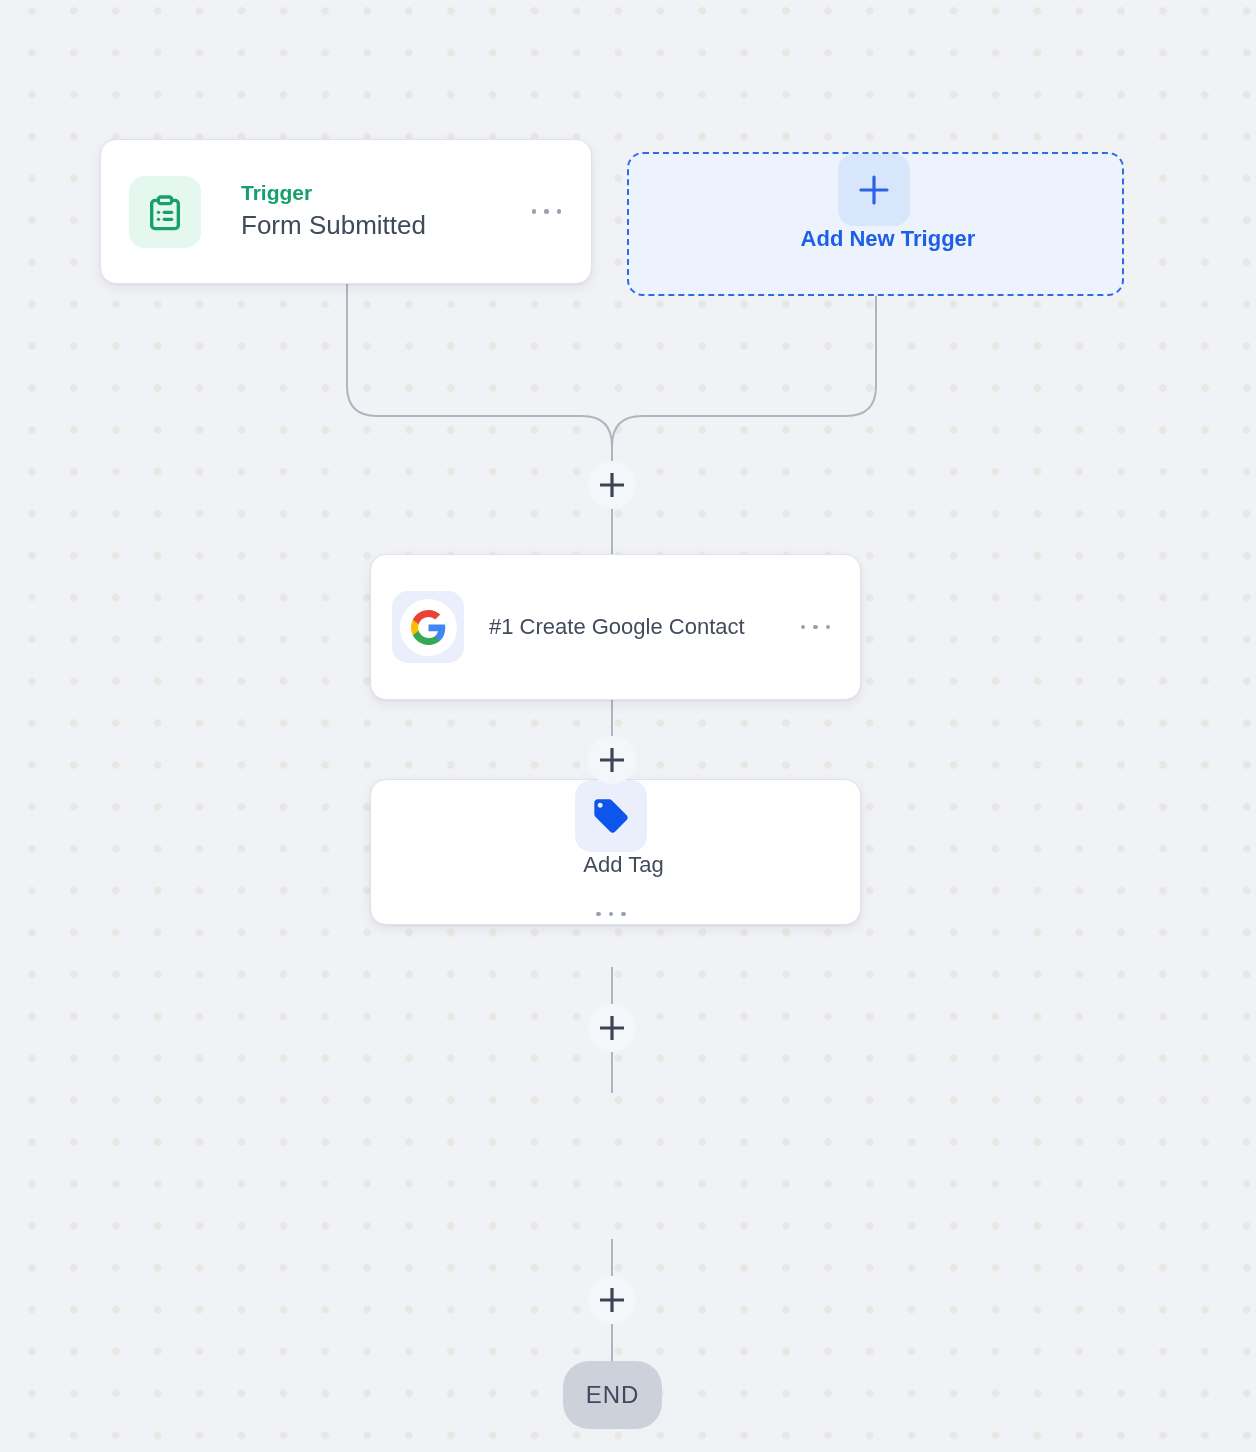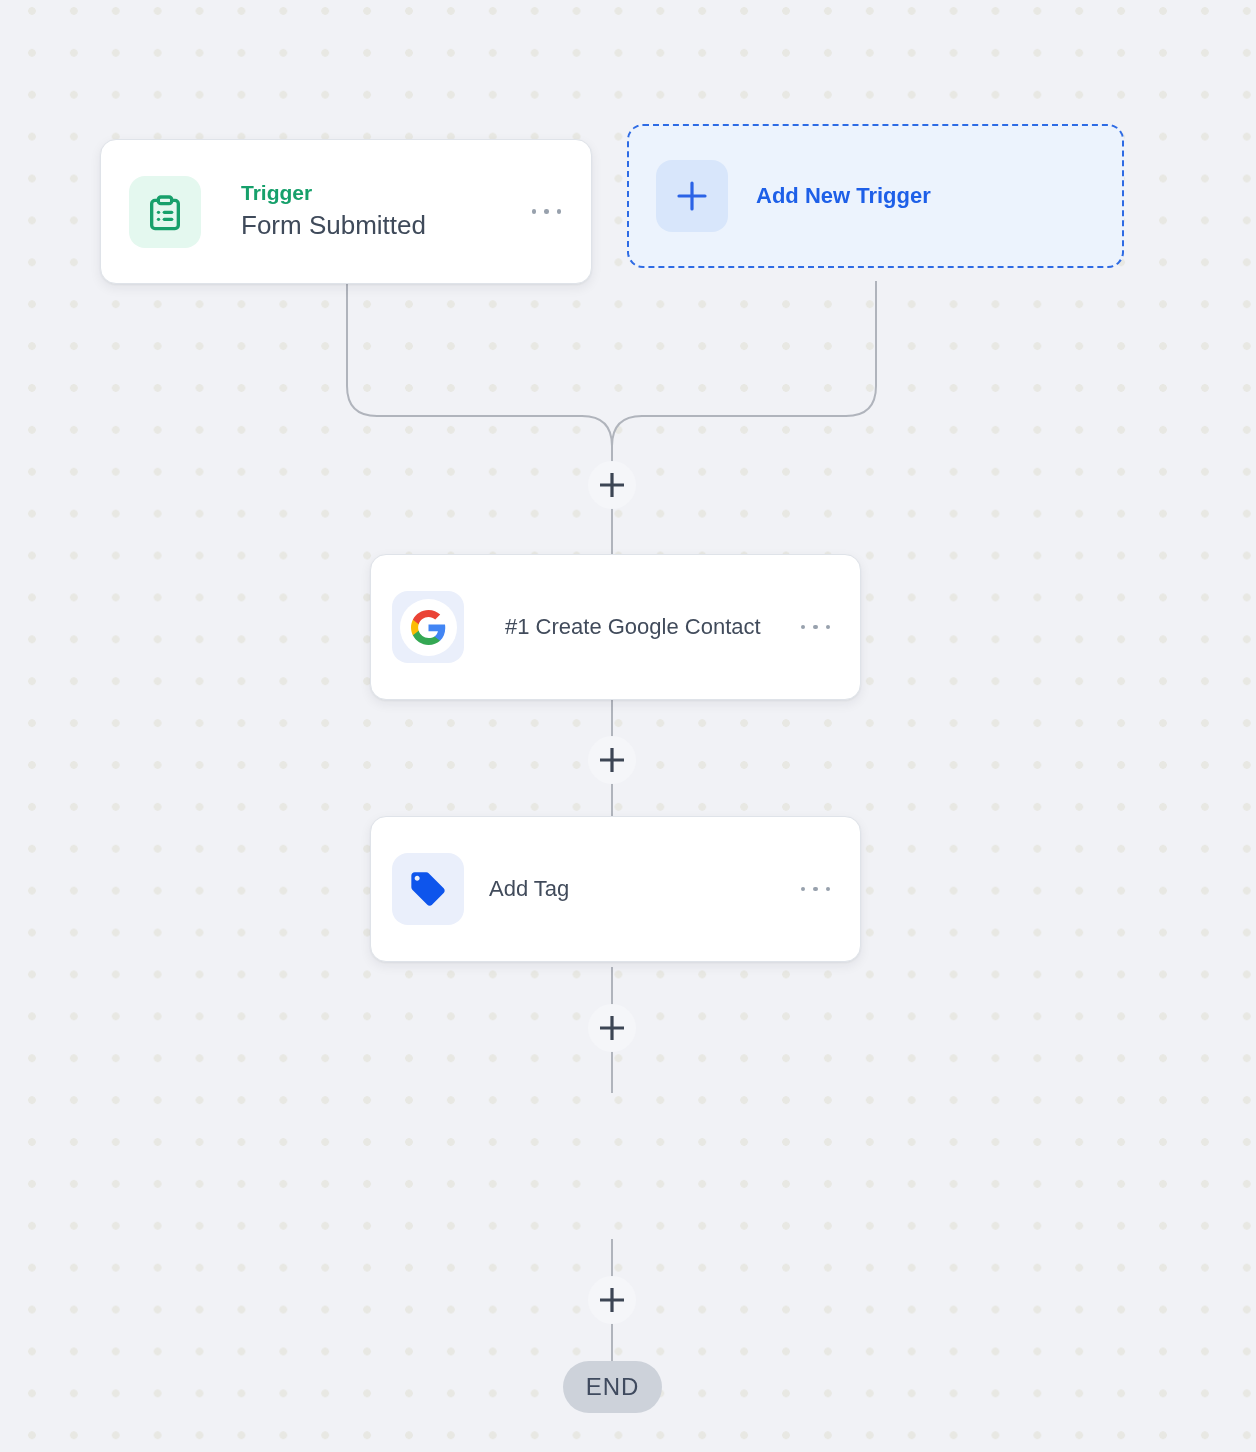--- a/index.html
+++ b/index.html
@@ -28,31 +28,32 @@
     display: flex;
     align-items: center;
     background: #FFFFFF;
     border: 1px solid #DFE3E9;
     border-radius: 16px;
     box-shadow: 0 1px 2px rgba(23,30,46,.05), 0 4px 12px rgba(23,30,46,.07);
     box-sizing: border-box;
   }
   .trigger-card   { left: 100px; top: 139px; width: 492px; height: 145px; padding: 0 30px 0 28px; }
   .step-card      { left: 370px; width: 491px; height: 146px; padding: 0 30px 0 21px; }
-  .step-a { top: 554px; gap: 16px; }
-  .step-b { top: 816px; }
+  .step-a { top: 554px; }
+  .step-b { top: 779px; flex-direction: column; }
   .step-c { top: 1093px; }
   .add-trigger-card {
-    left: 627px; top: 124px; width: 497px; height: 144px;
+    left: 627px; top: 152px; width: 497px; height: 144px;
     background: #ECF3FD;
     border: 2px dashed #2E6BE4;
     border-radius: 16px;
     box-shadow: none;
     padding: 0 30px 0 27px;
     cursor: pointer;
+    flex-direction: column;
   }
   .tile {
     flex: 0 0 auto;
     width: 72px; height: 72px;
     border-radius: 16px;
     display: flex;
     align-items: center;
     justify-content: center;
   }
   .tile-green { background: #E4F8EF; }
@@ -93,21 +94,21 @@
     display: flex; align-items: center; justify-content: center;
     cursor: pointer;
   }
   .plus-1 { top: 461px; }
   .plus-2 { top: 736px; }
   .plus-3 { top: 1004px; }
   .plus-4 { top: 1276px; }
   .end-pill {
     position: absolute;
     left: 563px; top: 1361px;
-    width: 99px; height: 52px;
+    width: 99px; height: 68px;
     background: #CDD2DA;
     border-radius: 26px;
     display: flex; align-items: center; justify-content: center;
     font-size: 24px; font-weight: 500; letter-spacing: 1px;
     color: #3F4A5E;
   }
 </style>
 </head>
 <body>
 

